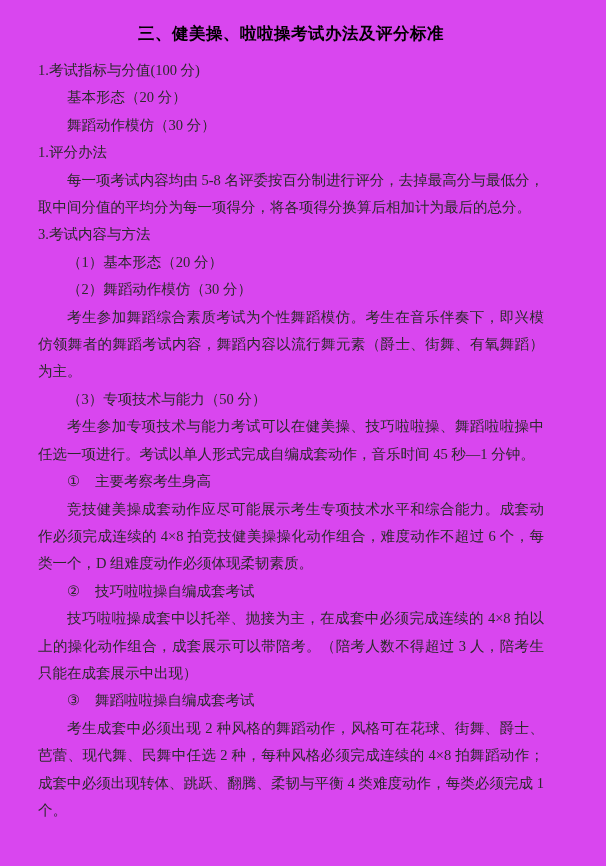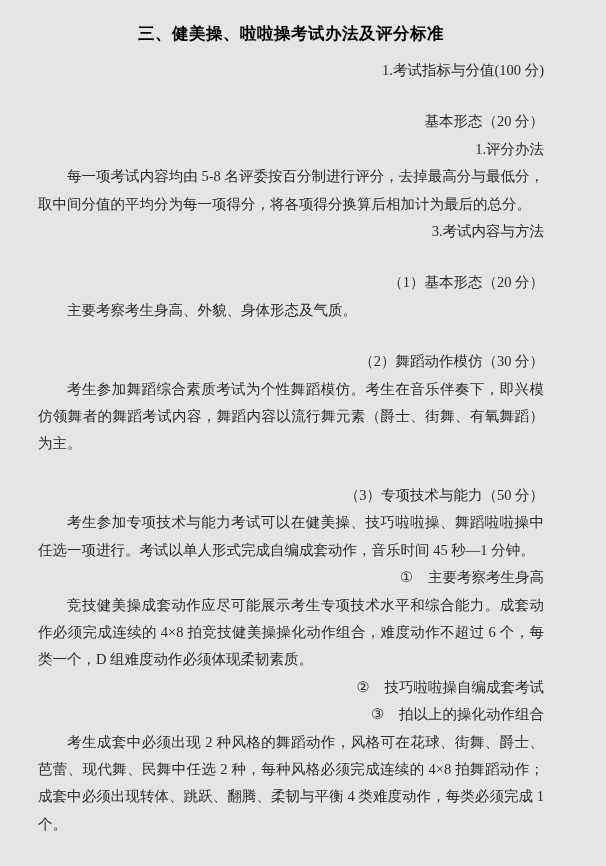--- a/index.html
+++ b/index.html
@@ -12,43 +12,41 @@
     height: 866px;
     overflow: hidden;
     font-family: "Liberation Serif", "DejaVu Serif", serif;
     color: #2b2b2b;
   }
   .page {
     box-sizing: border-box;
     width: 606px;
     height: 866px;
     padding: 16px 62px 0 38px;
-    background: #e5e5e5;
+    background: #d946ef;
   }
   .doc-title {
     font-family: "Liberation Sans", "DejaVu Sans", sans-serif;
     font-weight: 700;
     font-size: 16.5px;
     line-height: 22px;
     color: #000000;
     text-align: center;
     margin: 6px 0 13px 0;
     letter-spacing: 0.5px;
   }
   .line {
     font-size: 14.5px;
     line-height: 27.4px;
-    text-align: right;
   }
   .heading {
     
   }
   .indent1 {
     padding-left: 29px; 
-    margin-top: 24px;
   }
   .para {
     text-align: justify;
     text-indent: 2em;
   }
   .circled {
     padding-left: 29px;
   }
   .circled .marker {
     display: inline-block;
@@ -57,42 +55,43 @@
 </style>
 </head>
 <body>
 
 <div class="page">
 
   <div class="doc-title">三、健美操、啦啦操考试办法及评分标准</div>
 
   <div class="line heading">1.考试指标与分值(100 分)</div>
   <div class="line indent1">基本形态（20 分）</div>
+  <div class="line indent1">舞蹈动作模仿（30 分）</div>
 
   <div class="line heading">1.评分办法</div>
   <div class="line para">每一项考试内容均由 5-8 名评委按百分制进行评分，去掉最高分与最低分，取中间分值的平均分为每一项得分，将各项得分换算后相加计为最后的总分。</div>
 
   <div class="line heading">3.考试内容与方法</div>
 
   <div class="line indent1">（1）基本形态（20 分）</div>
-  <div class="line para">主要考察考生身高、外貌、身体形态及气质。</div>
 
   <div class="line indent1">（2）舞蹈动作模仿（30 分）</div>
   <div class="line para">考生参加舞蹈综合素质考试为个性舞蹈模仿。考生在音乐伴奏下，即兴模仿领舞者的舞蹈考试内容，舞蹈内容以流行舞元素（爵士、街舞、有氧舞蹈）为主。</div>
 
   <div class="line indent1">（3）专项技术与能力（50 分）</div>
   <div class="line para">考生参加专项技术与能力考试可以在健美操、技巧啦啦操、舞蹈啦啦操中任选一项进行。考试以单人形式完成自编成套动作，音乐时间 45 秒—1 分钟。</div>
 
   <div class="line circled">
     <span class="marker">①</span><span>主要考察考生身高</span>
   </div>
   <div class="line para">竞技健美操成套动作应尽可能展示考生专项技术水平和综合能力。成套动作必须完成连续的 4×8 拍竞技健美操操化动作组合，难度动作不超过 6 个，每类一个，D 组难度动作必须体现柔韧素质。</div>
 
   <div class="line circled">
     <span class="marker">②</span><span>技巧啦啦操自编成套考试</span>
   </div>
+  <div class="line para">技巧啦啦操成套中以托举、抛接为主，在成套中必须完成连续的 4×8 拍以上的操化动作组合，成套展示可以带陪考。（陪考人数不得超过 3 人，陪考生只能在成套展示中出现）</div>
 
   <div class="line circled">
-    <span class="marker">③</span><span>拍以上的操化动作组合</span>
+    <span class="marker">③</span><span>舞蹈啦啦操自编成套考试</span>
   </div>
   <div class="line para">考生成套中必须出现 2 种风格的舞蹈动作，风格可在花球、街舞、爵士、芭蕾、现代舞、民舞中任选 2 种，每种风格必须完成连续的 4×8 拍舞蹈动作；成套中必须出现转体、跳跃、翻腾、柔韧与平衡 4 类难度动作，每类必须完成 1 个。</div>
 
 </div>
 
 </body></html>

